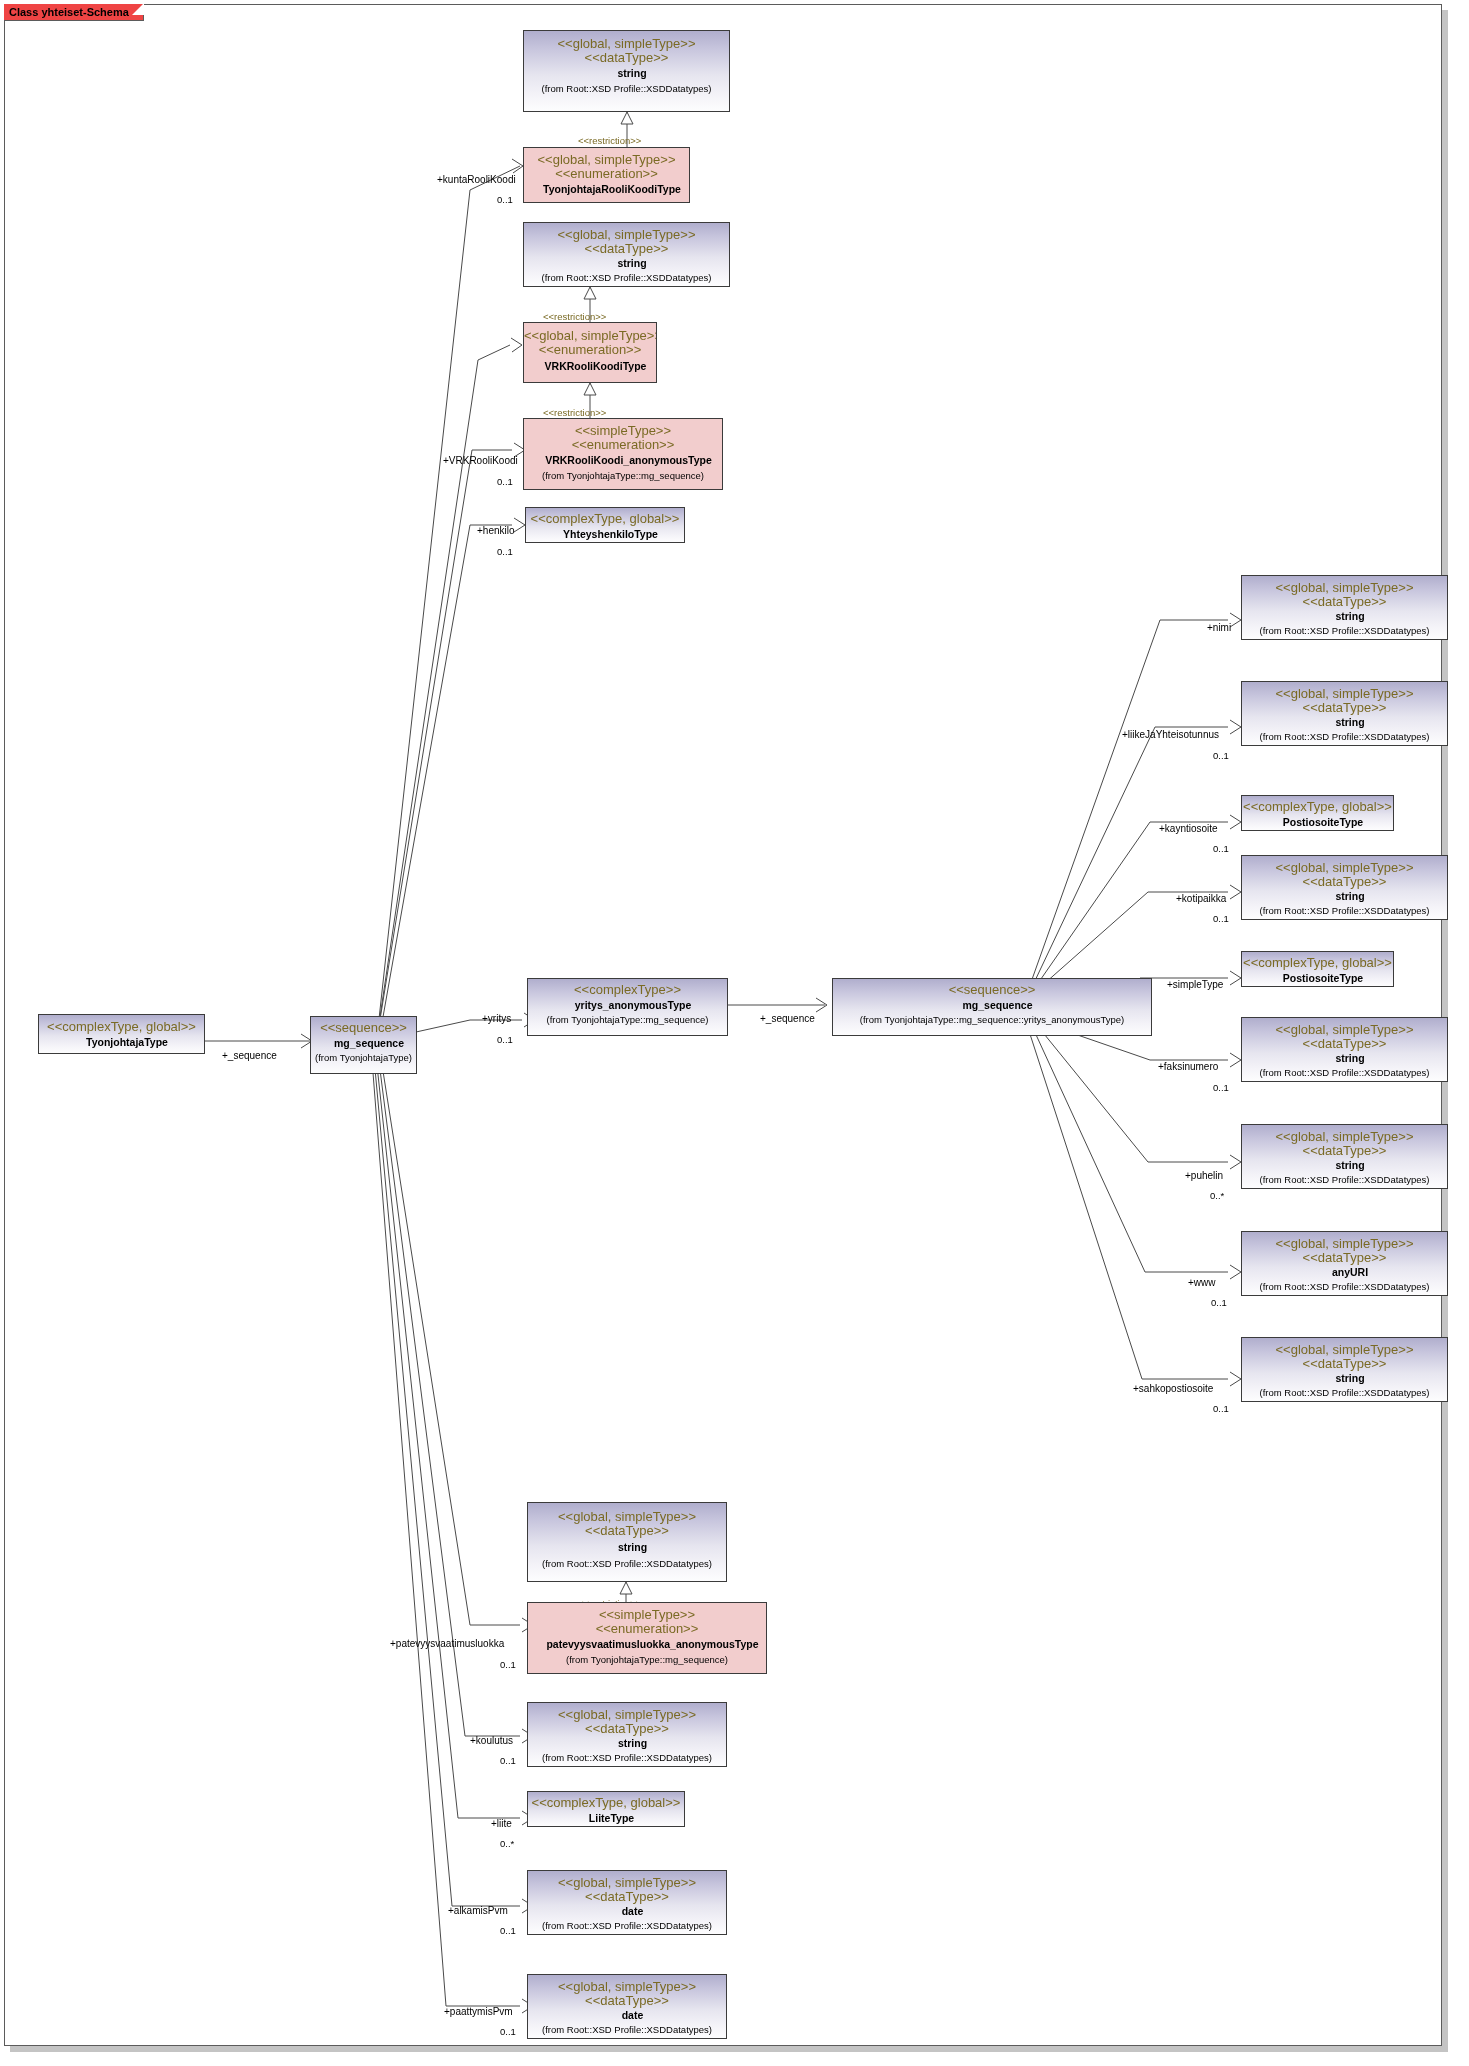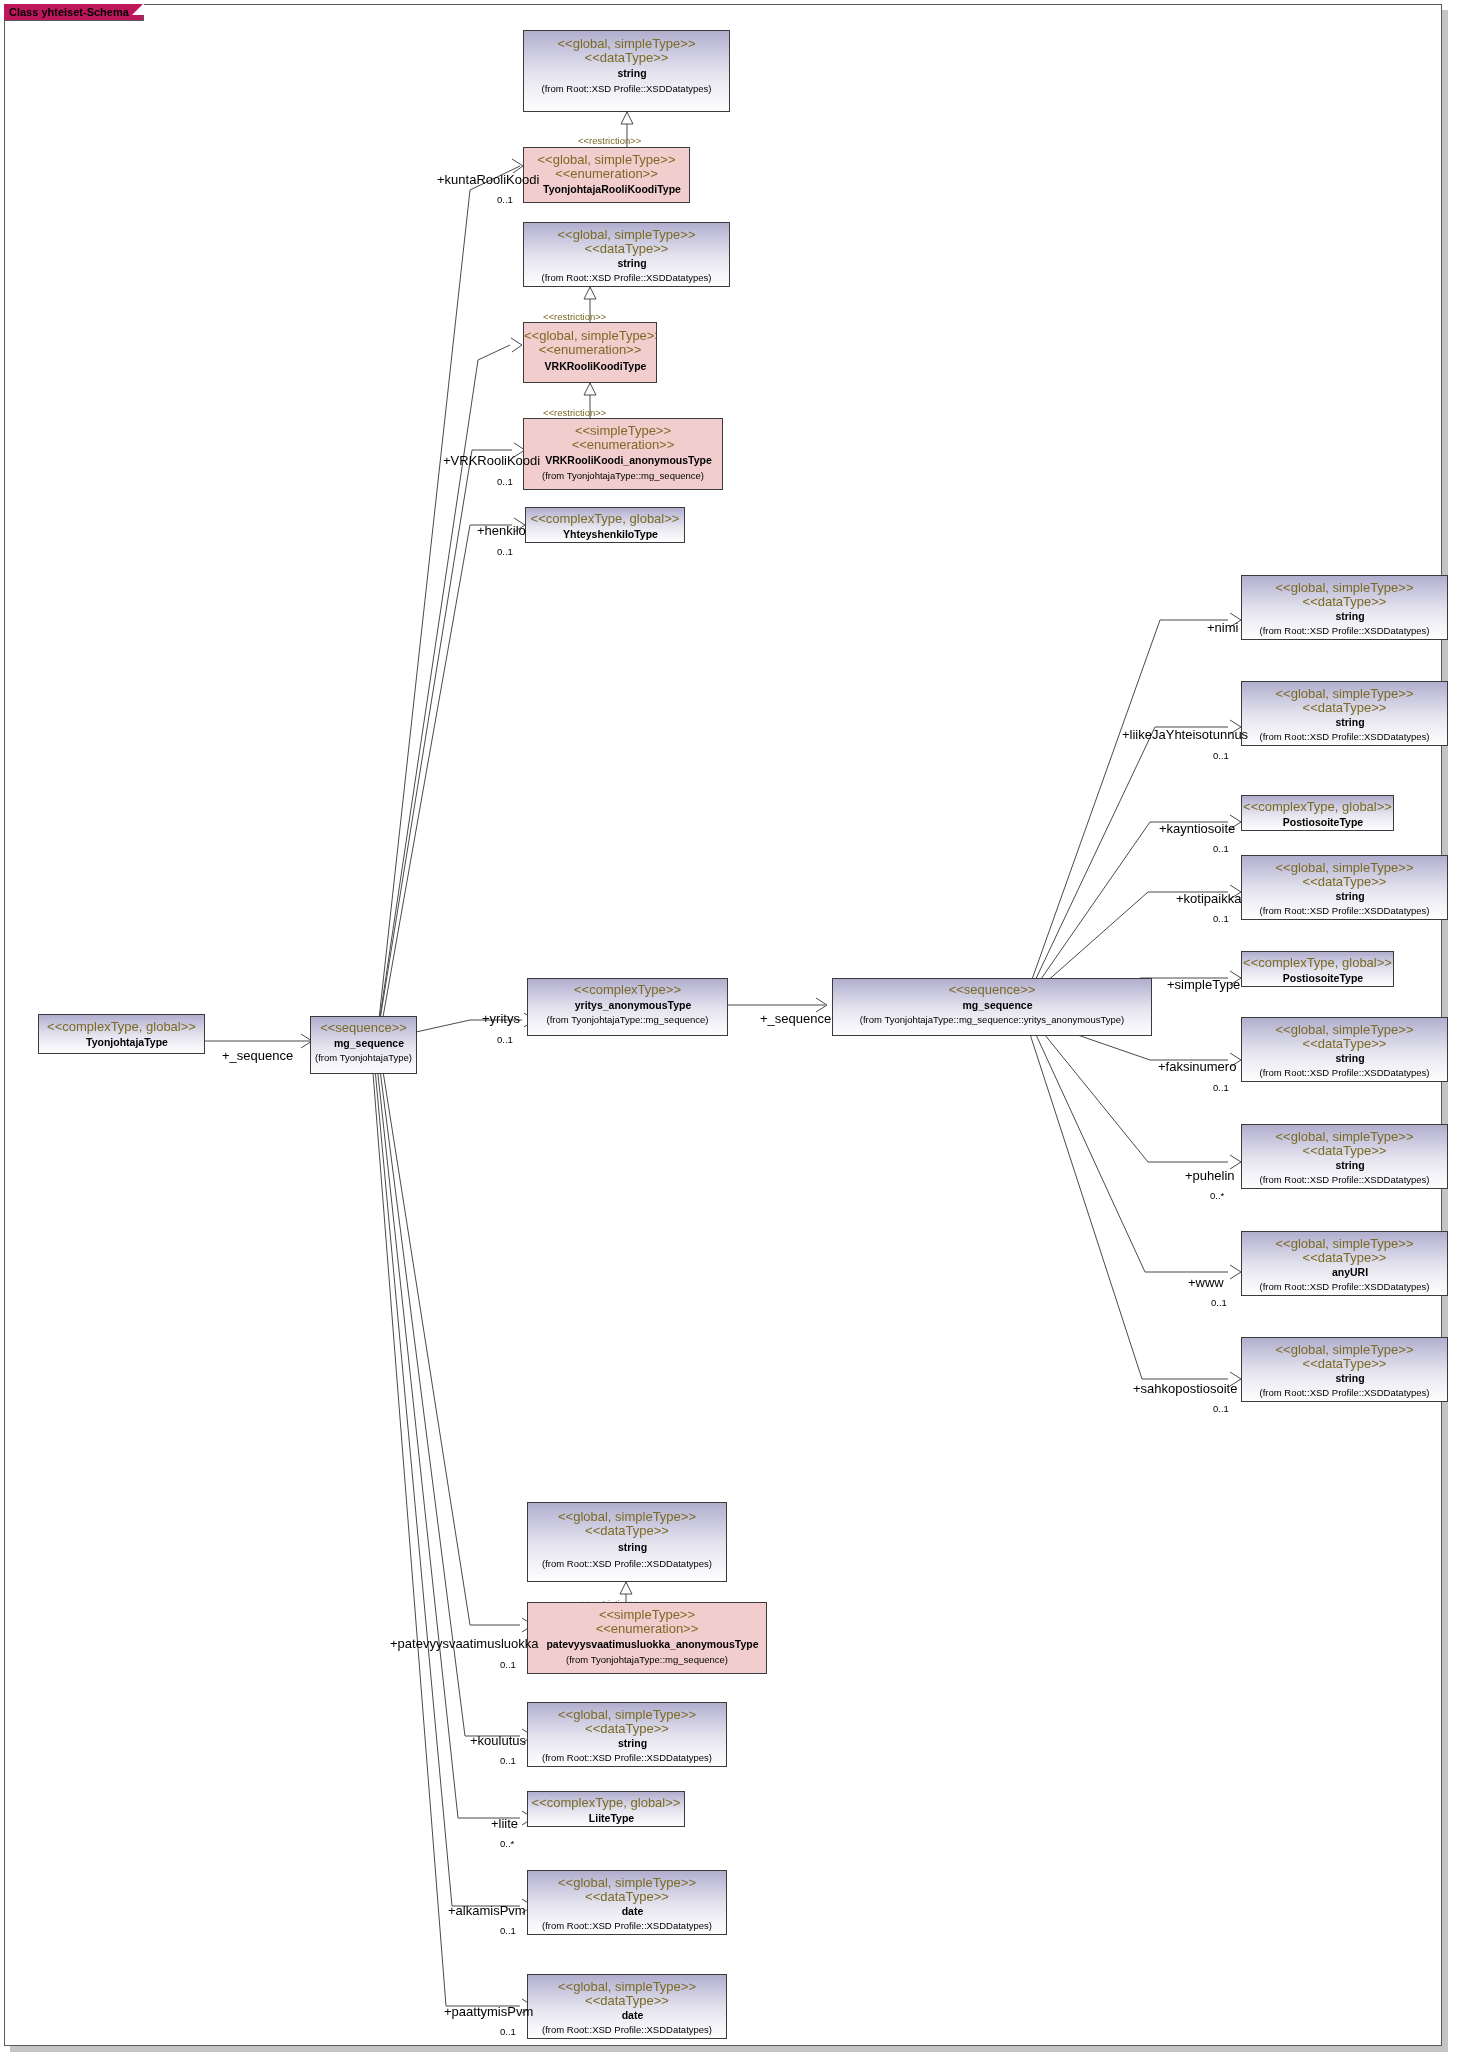--- a/index.html
+++ b/index.html
@@ -6,36 +6,36 @@
   body{font-family:"Liberation Sans","DejaVu Sans",sans-serif;}
   #canvas{position:relative;width:1469px;height:2066px;background:#ffffff;overflow:hidden;}
 
   
   .frame{position:absolute;left:4px;top:4px;width:1438px;height:2042px;
          border:1px solid #5b5b5b;background:#ffffff;box-sizing:border-box;}
   .frame-shadow{position:absolute;left:10px;top:10px;width:1438px;height:2042px;
          background:#c4c4c4;box-sizing:border-box;}
   .frame-tab{position:absolute;left:4px;top:4px;height:17px;
          border:1px solid #5b5b5b;border-top:none;border-left:none;
-         background:#be185d;box-sizing:border-box;padding:0 14px 0 5px;
+         background:#ef4444;box-sizing:border-box;padding:0 14px 0 5px;
          font-size:11px;font-weight:bold;color:#000;line-height:17px;white-space:nowrap;}
   .frame-tab::after{content:"";position:absolute;right:-1px;top:-1px;width:0;height:0;
          border-left:12px solid transparent;border-bottom:12px solid #ffffff;}
 
   
   .box{position:absolute;box-sizing:border-box;border:1px solid #3b3b3b;
        text-align:center;overflow:hidden;}
   .box.lilac{background:linear-gradient(to bottom,#b0aecd 0%,#c7c5dd 22%,#e6e5ef 55%,#f4f3f8 80%,#fdfdfe 100%);}
   .box.pink{background:#f2cdcd;}
   .stereo{font-size:13px;color:#7a6a24;line-height:13.5px;white-space:nowrap;}
   .nm{font-size:10.5px;font-weight:bold;color:#000;line-height:14px;white-space:nowrap;margin-left:11px;}
   .from{font-size:9.5px;color:#000;line-height:13.5px;white-space:nowrap;}
 
   
-  .lbl{position:absolute;font-size:13px;color:#000;white-space:nowrap;line-height:11px;}
+  .lbl{position:absolute;font-size:10px;color:#000;white-space:nowrap;line-height:11px;}
   .mult{position:absolute;font-size:9.5px;color:#000;white-space:nowrap;line-height:11px;}
   .restr{position:absolute;font-size:9.5px;color:#7a6a24;white-space:nowrap;line-height:11px;margin-top:15px;}
 
   svg.wires{position:absolute;left:0;top:0;width:1469px;height:2066px;pointer-events:none;}
   svg.wires line,svg.wires path,svg.wires polyline{stroke:#4a4a4a;stroke-width:1;fill:none;}
   .tri{fill:#ffffff;stroke:#4a4a4a;stroke-width:1;}
 </style>
 </head>
 <body>
 

